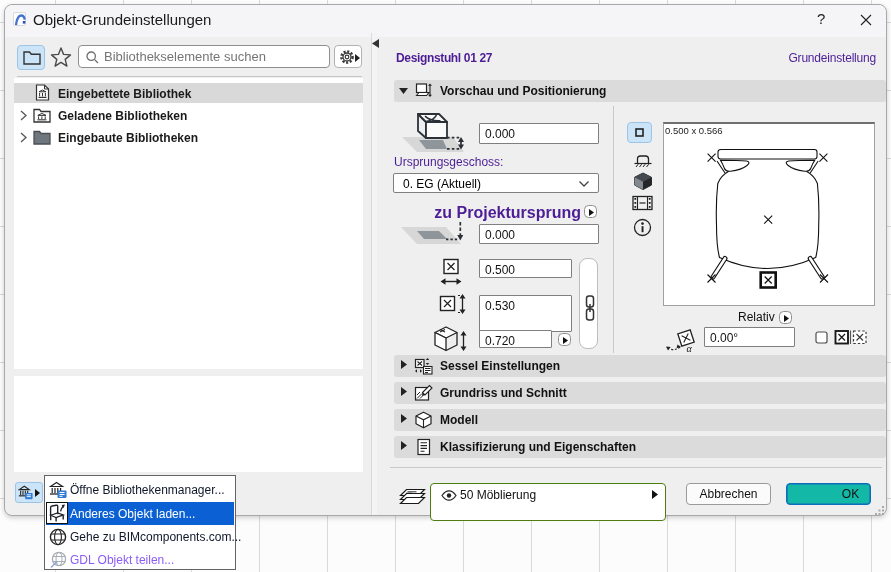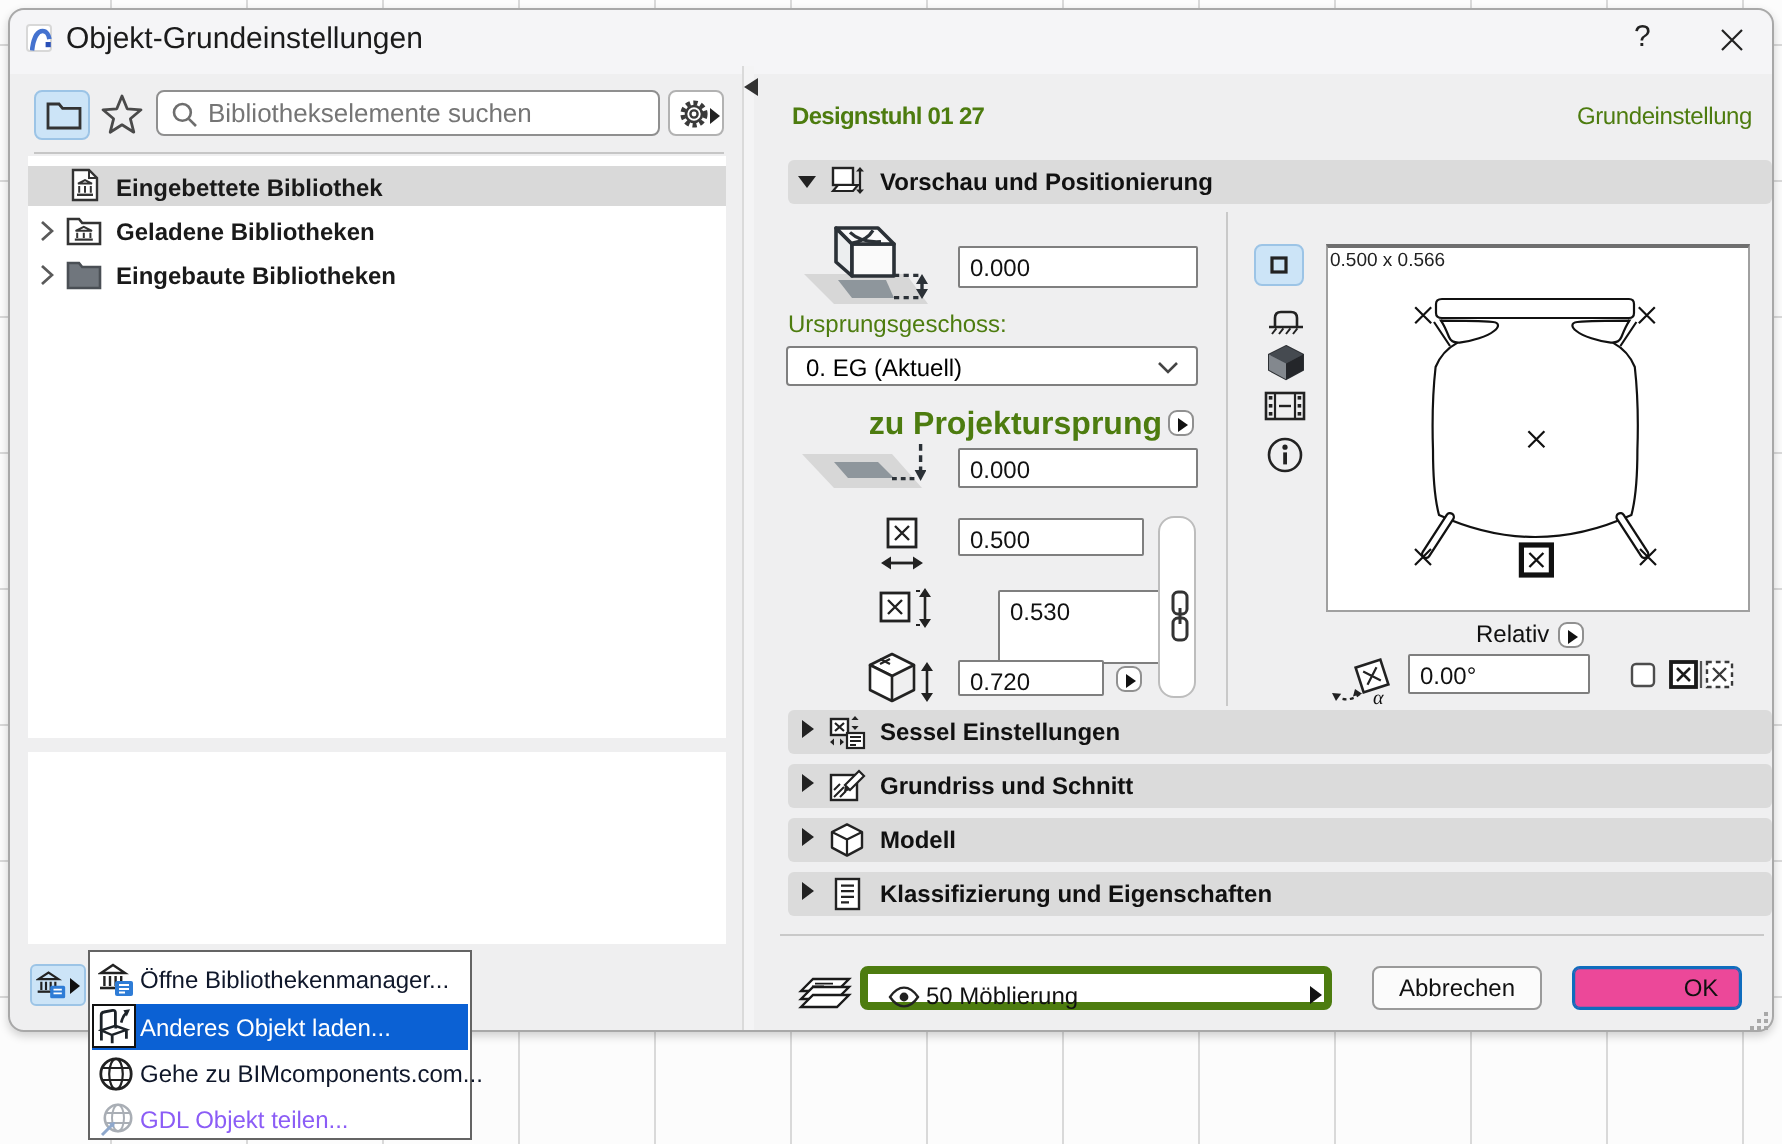--- a/index.html
+++ b/index.html
@@ -41,45 +41,45 @@
 #panel2 { position:absolute; left:9px; top:371px; width:349px; height:96px; background:#fff; }
 #btn-lib { position:absolute; left:10px; top:477px; width:28px; height:21px; background:#cce4f7; border:1px solid #9cc4e6; border-radius:3px; }
 
 #menu { position:absolute; left:39px; top:470px; width:192px; height:95px; background:#fff; border:1px solid #646464; z-index:20; }
 .mitem { position:absolute; left:1px; width:188px; height:23px; font-size:12px; color:#0f172a; }
 .mitem .mtx { position:absolute; left:24px; top:5px; white-space:nowrap; }
 .mitem svg { position:absolute; left:3px; top:3px; }
 #mi2 { background:#0b61d4; color:#fff; }
 #mi2 .ibox { position:absolute; left:0px; top:0px; width:22px; height:22px; background:#fff; border:1px solid #111; }
 
-.rtitle { position:absolute; font-size:12px; color:#4d7c0f; }
+.rtitle { position:absolute; font-size:12px; color:#4c1d95; }
 .hdr { position:absolute; left:389px; width:492px; height:22px; background:#dbdbdb; border-radius:3px; }
 .hdr .htx { position:absolute; left:46px; top:4px; font-size:12px; font-weight:bold; color:#111; }
 .hdr svg.tri { position:absolute; left:7px; top:6px; }
 .hdr svg.hic { position:absolute; left:20px; top:2px; }
 .inp { position:absolute; background:#fff; border:1px solid #7f7f7f; border-radius:1px; font-size:12px; color:#111; }
 .inp span { position:absolute; left:5px; top:3px; }
 #combo { position:absolute; left:388px; top:168px; width:206px; height:20px; background:#fff; border:1px solid #7f7f7f; border-radius:2px; }
 #combo .ctx { position:absolute; left:9px; top:3px; font-size:12px; }
 #combo svg { position:absolute; right:9px; top:7px; }
 .circbtn { position:absolute; width:13px; height:13px; background:#fff; border:1px solid #909090; border-radius:4.5px; }
 .circbtn svg { position:absolute; left:4px; top:2.5px; }
 #chainbtn { position:absolute; left:574px; top:253px; width:19px; height:91px; background:#fff; border:1px solid #bdbdbd; border-radius:8px; }
 #chainbtn svg { position:absolute; left:3.5px; top:36px; }
 #vline1 { position:absolute; left:608px; top:101px; width:1px; height:247px; background:#c9c9c9; }
 #icol-sel { position:absolute; left:622px; top:117px; width:25px; height:21px; background:#cce4f7; border:1px solid #9cc4e6; border-radius:4px; }
 .icol { position:absolute; left:628px; }
 #preview { position:absolute; left:658px; top:117px; width:212px; height:184px; background:#fff; border:1px solid #a0a0a0; border-top:2px solid #6f6f6f; }
 #pv-dim { position:absolute; left:1px; top:1px; font-size:9.5px; color:#222; }
 #relativ { position:absolute; left:733px; top:305px; font-size:12px; color:#111; }
 #footer-sep { position:absolute; left:385px; top:462px; width:492px; height:1px; background:#c9c9c9; }
-#laycombo { position:absolute; left:425px; top:478px; width:236px; height:22px; background:#fff; border:4px solid #4d7c0f; border-radius:4px; }
+#laycombo { position:absolute; left:425px; top:478px; width:236px; height:38px; background:#fff; border:1px solid #4d7c0f; border-radius:4px; }
 #laycombo .ltx { position:absolute; left:29px; top:4px; font-size:12px; color:#111; }
 .pushbtn { position:absolute; top:478px; width:85px; height:22px; background:#fbfbfb; border:1px solid #9a9a9a; border-radius:4px; font-size:12px; color:#111; text-align:center; line-height:20px; }
-#btn-ok { left:781px; background:#ec4899; border:1px solid #0f6cbd; box-shadow:inset 0 0 0 0.6px #0f6cbd;padding-left:44px; }
+#btn-ok { left:781px; background:#14b8a6; border:1px solid #0f6cbd; box-shadow:inset 0 0 0 0.6px #0f6cbd;padding-left:44px; }
 #btn-cancel { left:681px; }
 </style>
 </head>
 <body>
 <div id="dialog">
   <div id="titlebar"></div>
   <div id="title-ic">
     <svg width="11" height="12" viewBox="0 0 11 12" style="margin:0.5px 0 0 0.5px">
         <path d="M1,11.2 C1.8,4.3 4,1.5 6.3,1.5 C8.3,1.5 9.4,3.5 9.7,5.6" stroke="#4472cf" stroke-width="2.3" fill="none"></path>
         <rect x="7.8" y="7" width="2.6" height="2.6" fill="#2a50b8"></rect>
@@ -242,21 +242,21 @@
     </div>
   <div id="icnD" class="abs" style="left:434px; top:288px;">
     <svg width="30" height="22" viewBox="0 0 30 22">
       <rect x="1.5" y="3.5" width="14" height="14" fill="#fff" stroke="#222" stroke-width="1.4"></rect>
       <path d="M5,7 L12,14 M12,7 L5,14" stroke="#222" stroke-width="1.2"></path>
       <path d="M23.5,3 V18" stroke="#222" stroke-width="1.3"></path>
       <path d="M23.5,1 l-3,4.5 h6 Z M23.5,21 l-3,-4.5 h6 Z" fill="#222"></path>
       <path d="M19,2.5 h2 M19,19.5 h2" stroke="#222" stroke-width="1.1"></path>
     </svg>
   </div>
-  <div class="inp" style="left:494px; top:290px; width:93px; height:37px;">
+  <div class="inp" style="left:474px; top:290px; width:93px; height:37px;">
       <span>0.530</span>
     </div>
   <div id="icnE" class="abs" style="left:428px; top:320px;">
     <svg width="36" height="28" viewBox="0 0 36 28">
       <path d="M2,7.5 L13,2 L24,7.5 L13,13 Z" fill="#fff" stroke="#222" stroke-width="1.3" stroke-linejoin="round"></path>
       <path d="M2,7.5 V20 L13,25.5 V13 Z" fill="#fff" stroke="#222" stroke-width="1.3" stroke-linejoin="round"></path>
       <path d="M24,7.5 V20 L13,25.5" fill="none" stroke="#222" stroke-width="1.3" stroke-linejoin="round"></path>
       <path d="M7,4.5 l5,2.5 M12,4.5 l-5,2.5" stroke="#222" stroke-width="1.1"></path>
       <path d="M30.5,8 V23" stroke="#222" stroke-width="1.3"></path>
       <path d="M30.5,6 l-3,4.5 h6 Z M30.5,26 l-3,-4.5 h6 Z" fill="#222"></path>

